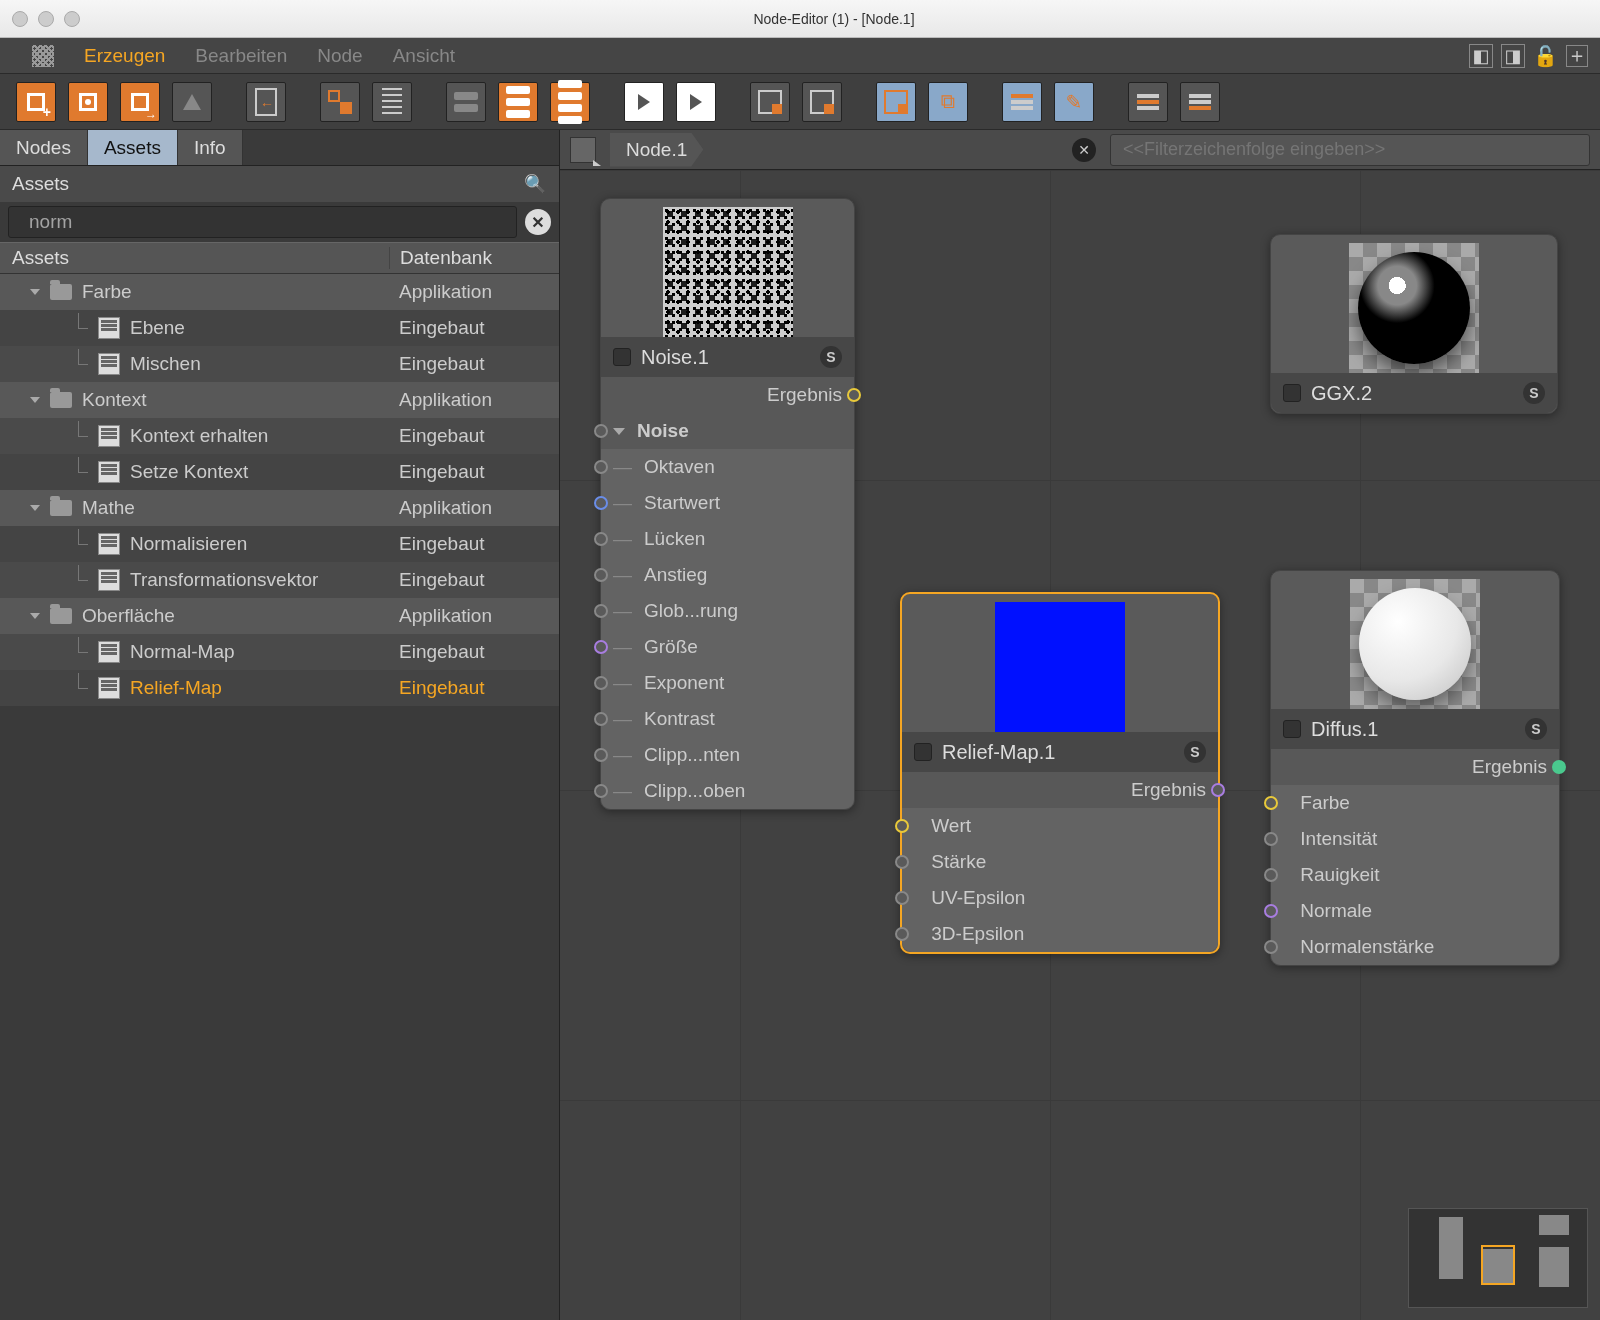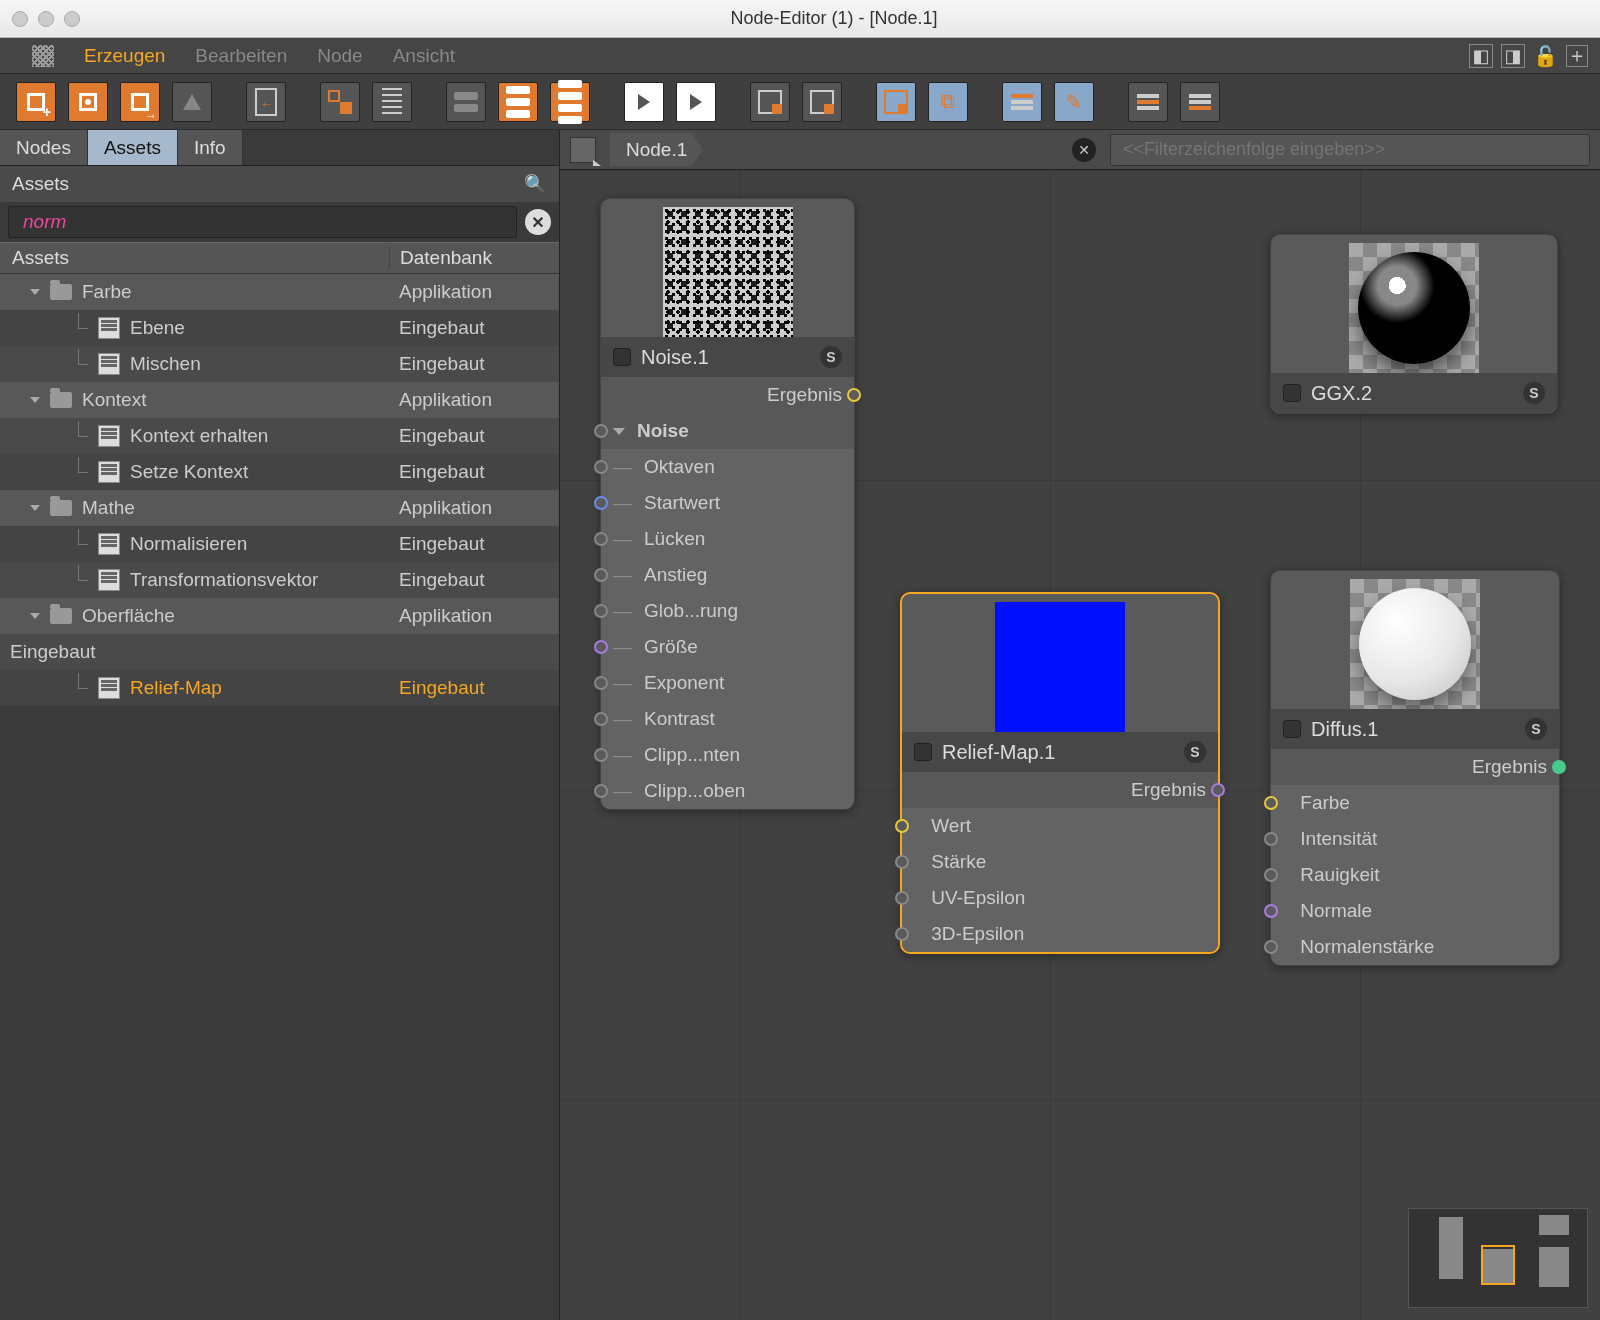--- a/index.html
+++ b/index.html
@@ -2,21 +2,21 @@
 <html><head>
 <meta charset="utf-8">
 <style>
 * { box-sizing: border-box; margin: 0; padding: 0; font-family: -apple-system, "Helvetica Neue", Arial, sans-serif; }
 body { background: #3a3a3a; width: 1600px; height: 1320px; overflow: hidden; color: #ccc; font-size: 18px; }
 
 
 .titlebar { height: 38px; background: linear-gradient(#f6f6f6,#e8e8e8); display: flex; align-items: center; padding: 0 12px; border-bottom: 1px solid #bbb; }
 .traffic { display:flex; gap:10px; }
 .traffic span { width:16px; height:16px; border-radius:50%; background:#ccc; border:1px solid #aaa; }
-.titlebar .title { flex:1; text-align:center; color:#333; font-size:18px; }
+.titlebar .title { flex:1; text-align:center; color:#333; font-size:14px; }
 
 
 .menubar { height: 36px; background:#454545; display:flex; align-items:center; gap:30px; padding:0 32px; border-bottom:1px solid #2a2a2a; position:relative; }
 .menubar .crosshatch { width:22px; height:22px; background:repeating-linear-gradient(45deg,#999 0 2px,transparent 2px 4px),repeating-linear-gradient(-45deg,#999 0 2px,transparent 2px 4px); }
 .menubar .menuitem { color:#888; font-size:19px; cursor:pointer; }
 .menubar .menuitem.active { color:#f5a623; }
 .menubar .right { position:absolute; right:12px; display:flex; gap:8px; align-items:center; }
 .menubar .right .ico { width:24px; height:24px; border:1px solid #888; display:inline-flex; align-items:center; justify-content:center; color:#ccc; }
 .menubar .right .lock { font-size:20px; color:#aaa; border:none; }
 .menubar .right .plus { font-size:20px; color:#ccc; border:1px solid #888; width:22px; height:22px; display:flex; align-items:center; justify-content:center; }
@@ -61,21 +61,21 @@
 .tabs { display:flex; background:#3a3a3a; height:36px; border-bottom:1px solid #222; }
 .tabs .tab { padding:6px 16px; background:#555; color:#ddd; border-right:1px solid #333; cursor:pointer; font-size:19px; display:flex;align-items:center; }
 .tabs .tab.active { background:#a6b8cc; color:#111; }
 
 
 .panelhdr { height:36px; background:#4a4a4a; display:flex; align-items:center; padding:0 12px; color:#ddd; font-size:19px; justify-content:space-between; }
 .panelhdr .mag { font-size:18px; color:#ccc; }
 
 
 .filterrow { display:flex; align-items:center; padding:4px 8px; gap:8px; }
-.filterrow input { flex:1; height:32px; background:#333; border:1px solid #222; color:#ec4899; padding:0 14px; font-size:19px; border-radius:3px;font-style:italic; }
+.filterrow input { flex:1; height:32px; background:#333; border:1px solid #222; color:#a3a3a3; padding:0 20px; font-size:19px; border-radius:3px; }
 .filterrow .clear { width:26px;height:26px;border-radius:50%;background:#ddd;color:#333;display:flex;align-items:center;justify-content:center;font-weight:bold;cursor:pointer;font-size:16px; }
 
 
 .thead { display:flex; background:#555; height:32px; align-items:center; font-size:19px; color:#ddd; border-top:1px solid #666;border-bottom:1px solid #333; }
 .thead .c1{flex:1;padding-left:12px;} .thead .c2{width:170px;padding-left:10px;border-left:1px solid #444;}
 
 
 .tree { flex:1; overflow:auto; }
 .trow { display:flex; align-items:center; height:36px; font-size:19px; }
 .trow:nth-child(odd){background:#4a4a4a;} .trow:nth-child(even){background:#444;}
@@ -388,20 +388,30 @@
       <div class="trow cat">
           <div class="c1">
             <span class="indent0"></span>
             <span class="disclose"></span>
             <span class="folder"></span>
             <span>Oberfläche</span>
           </div>
           <div class="c2">Applikation</div>
         </div>
       <div class="trow">
+          <div class="c1">
+            <span class="indent1"></span>
+            <span class="tl"></span>
+            <div class="calcicon">
+              <span></span>
+              <span></span>
+              <span></span>
+            </div>
+            <span>Normal-Map</span>
+          </div>
           <div class="c2">Eingebaut</div>
         </div>
       <div class="trow hl">
           <div class="c1">
             <span class="indent1"></span>
             <span class="tl"></span>
             <div class="calcicon">
               <span></span>
               <span></span>
               <span></span>

